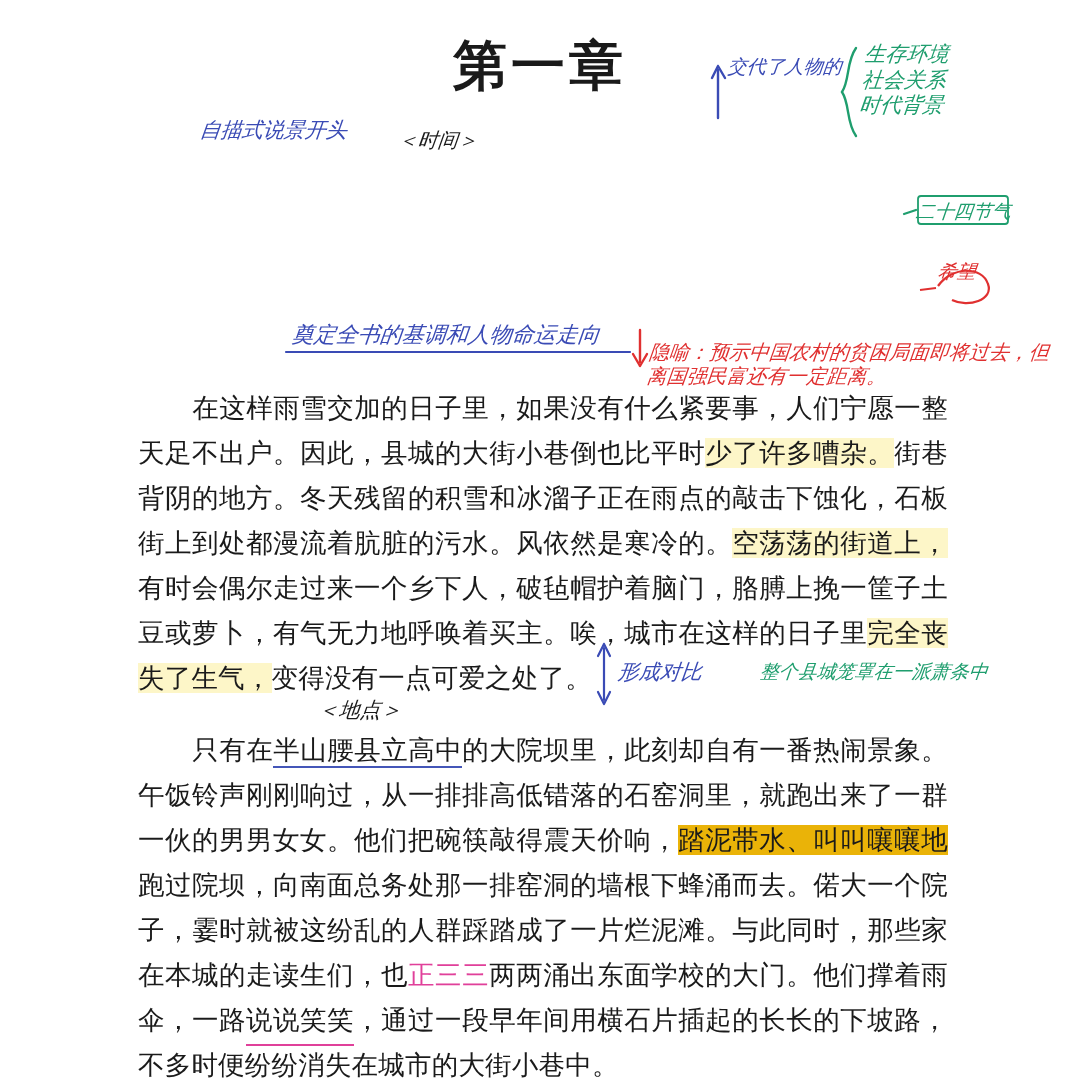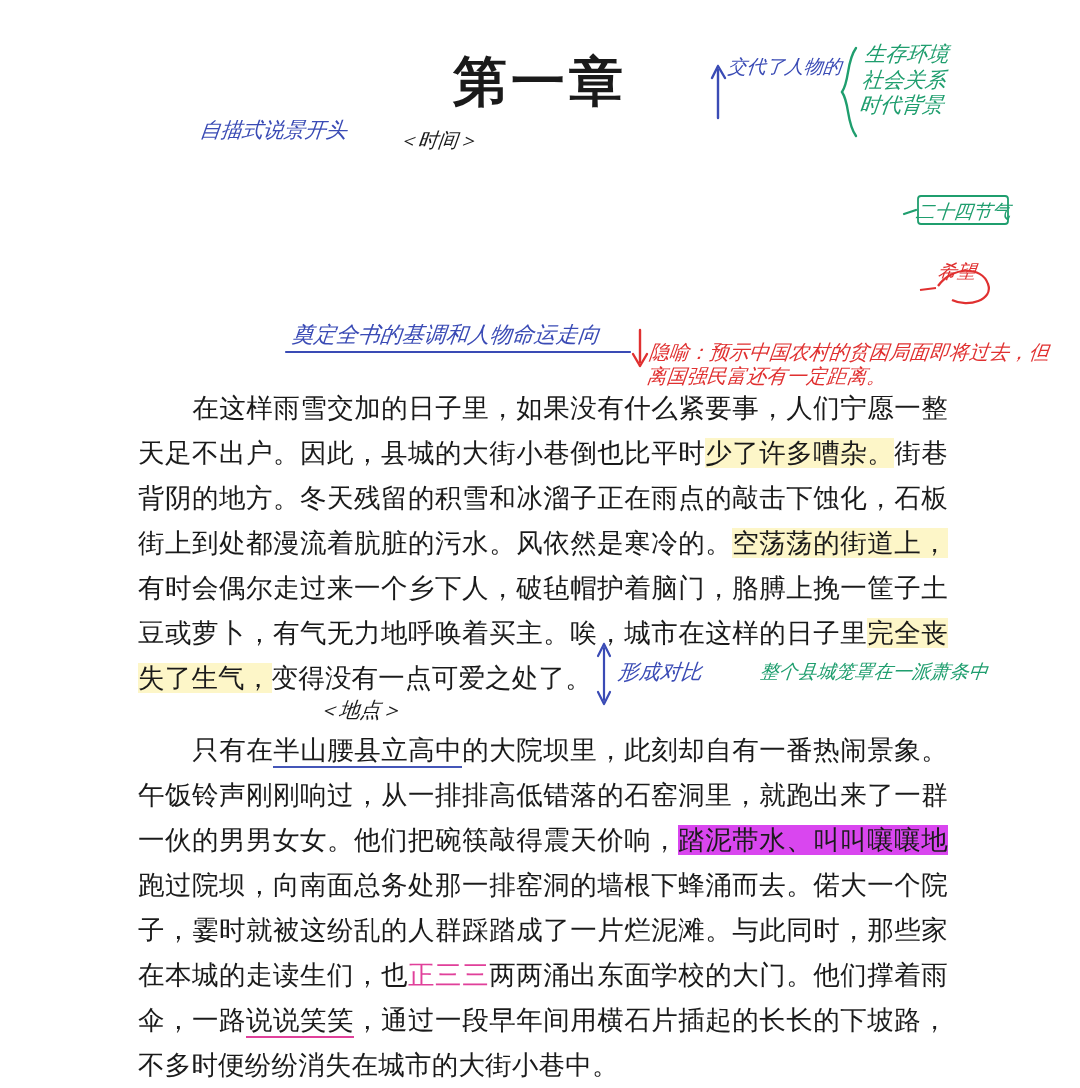--- a/index.html
+++ b/index.html
@@ -17,21 +17,21 @@
   }
   #page {
     position: relative;
     width: 1080px;
     height: 1088px;
   }
 
   
   .chapter-title {
     position: absolute;
-    top: 46px;
+    top: 30px;
     left: 0;
     width: 1080px;
     text-align: center;
     font-size: 54px;
     font-weight: bold;
     letter-spacing: 4px;
     font-family: "Liberation Sans", "DejaVu Sans", sans-serif;
   }
 
   
@@ -45,29 +45,29 @@
     letter-spacing: 0.2px;
   }
   .p1 { top: 148px; }
   .p2 { top: 378px; margin-top: 8px; }
   .p3 { top: 728px; }
   .indent { display: inline-block; width: 54px; }
 
   
   .hl-blue    { background: #ccd6f2; }
   .hl-yellow  { background: #fdf6c8; }
-  .hl-pink    { background: #d946ef; }
+  .hl-pink    { background: #eab308; }
   .hl-pinktxt { color: #e0409a; margin-top: 31px; }
   .underline-blue {
     border-bottom: 2.5px solid #4456b8;
     padding-bottom: 1px;
   }
   .underline-pink {
     border-bottom: 2.5px solid #e0409a;
-    padding-bottom: 1px;
+    padding-bottom: 9px;
   }
   .circle-blue {
     border: 2.5px solid #4b5fc4;
     border-radius: 48%;
     padding: 0 4px;
   }
 
   
   .ann {
     position: absolute;

